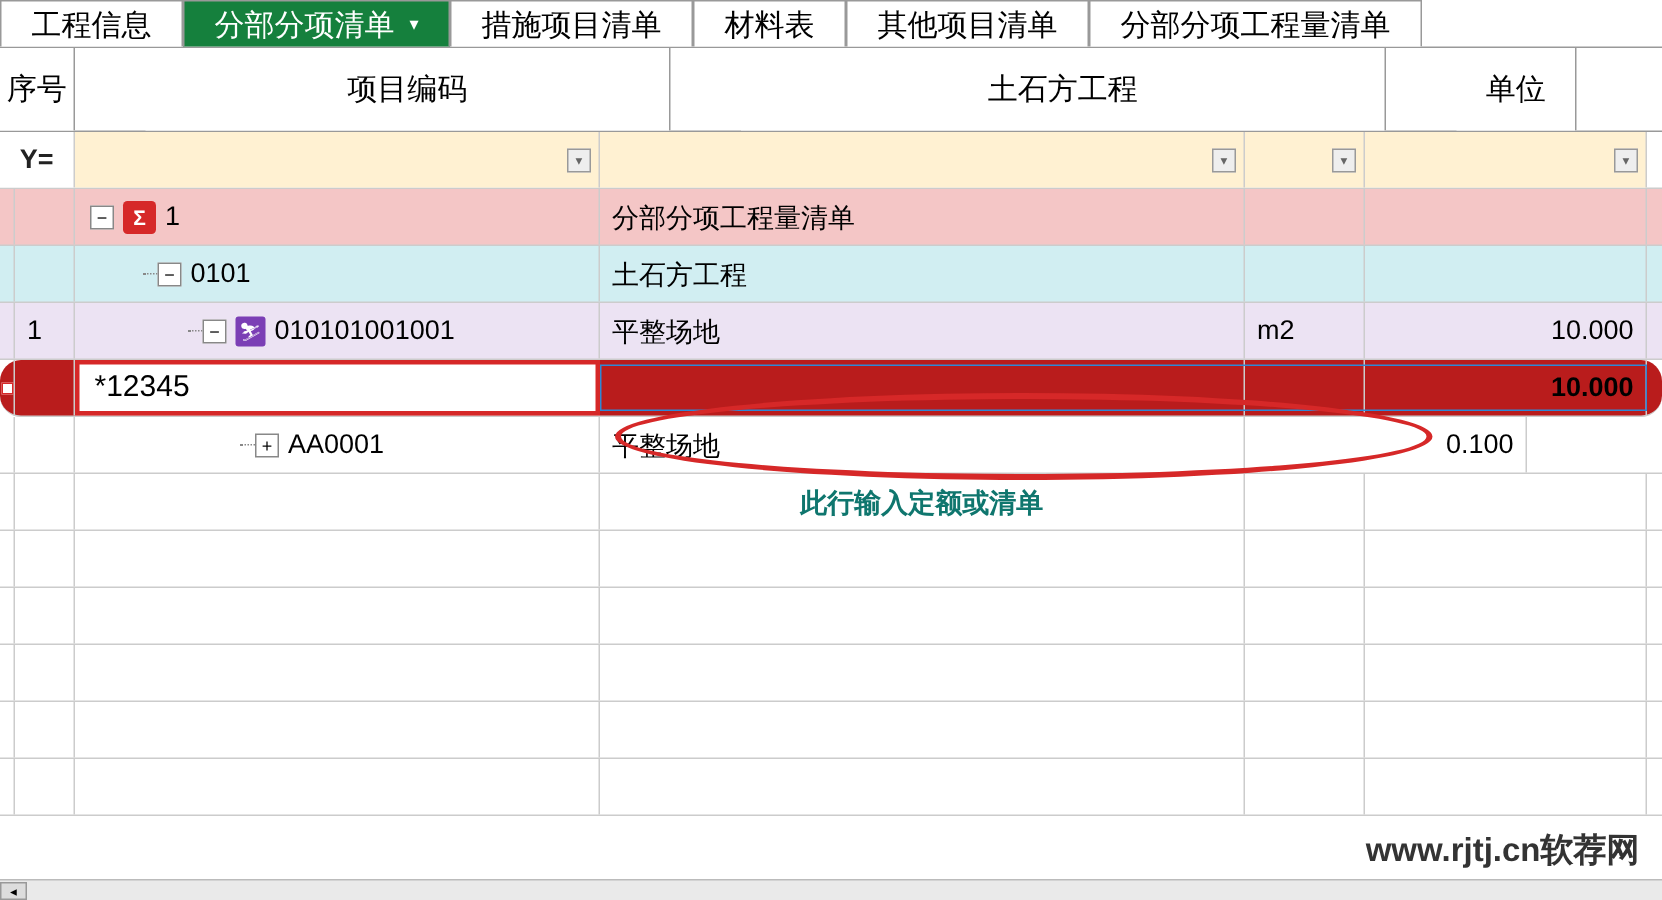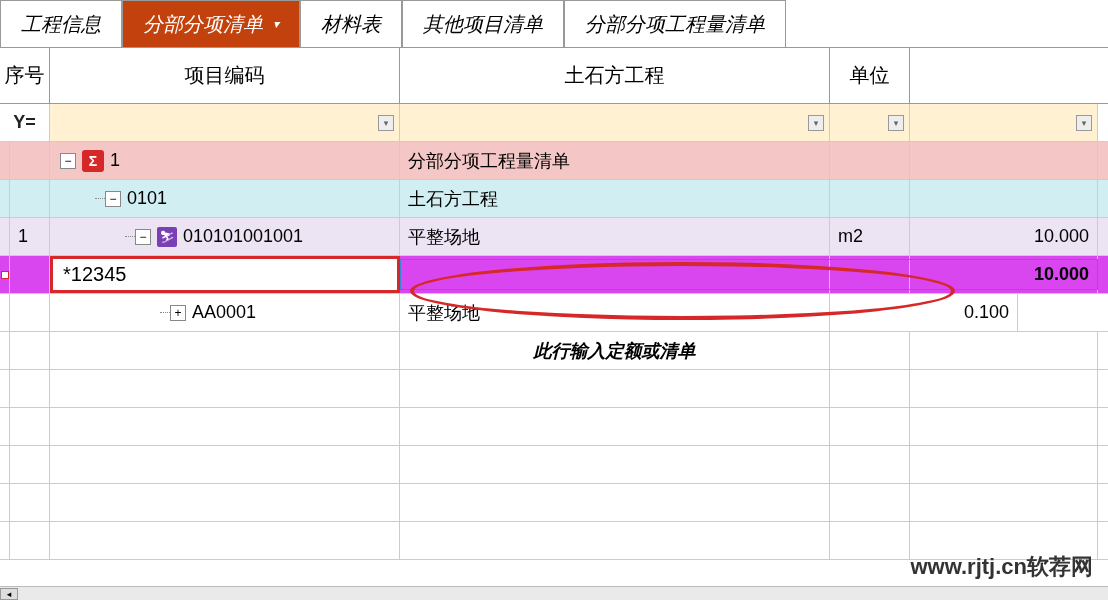--- a/index.html
+++ b/index.html
@@ -8,48 +8,48 @@
       font-size: 16px;
       background: #fff;
       width: 1108px;
       height: 600px;
       overflow: hidden;
       position: relative;
     }
     .tabs {
       display: flex;
       border-bottom: 1px solid #999;
-      height: 48px;
-      font-style: italic;
+      height: 32px;
     }
     .tab {
       padding: 10px 20px;
       border: 1px solid #999;
       border-bottom: none;
       background: #fff;
       cursor: pointer;
       display: flex;
       align-items: center;
       font-size: 20px;
       position: relative;
     }
     .tab.active {
-      background: #c2410c;
+      background: #15803d;
       color: #fff;
       justify-content: space-between;
     }
     .tab .dropdown-arrow {
       margin-left: 10px;
       font-size: 12px;
       color: #fff;
     }
     .header-row {
       display: flex;
       border-bottom: 1px solid #999;
       height: 56px;
+      gap: 47px;
     }
     .header-cell {
       border-right: 1px solid #999;
       display: flex;
       align-items: center;
       justify-content: center;
       font-size: 20px;
       background: #fff;
     }
     .col-seq { width: 50px; }
@@ -102,21 +102,21 @@
       padding: 0 8px;
       font-size: 18px;
       overflow: hidden;
     }
     .data-cell.left { justify-content: flex-start; }
     .data-cell.right { justify-content: flex-end; }
     .row-pink { background: #f4c6c6; }
     .row-cyan { background: #d1eef2; }
     .row-lilac { background: #ece3f3; }
     .row-white { background: #fff; }
-    .row-selected { background: #d946ef; }
+    .row-selected { background: #b91c1c; border-radius: 14px; }
     .tree-indent1 { padding-left: 10px; }
     .tree-indent2 { padding-left: 45px; }
     .tree-indent3 { padding-left: 75px; }
     .tree-indent4 { padding-left: 110px; }
     .tree-toggle {
       display: inline-flex;
       width: 16px;
       height: 16px;
       border: 1px solid #888;
       background: #fff;
@@ -182,23 +182,22 @@
       position: absolute;
       left: 410px;
       top: 262px;
       width: 545px;
       height: 58px;
       border: 4px solid #d62828;
       border-radius: 50%;
       pointer-events: none;
     }
     .hint-row {
-      font-style: italic;
       font-weight: bold;
-      color: #000000;
+      color: #0f766e;
       justify-content: center;
     }
     .watermark {
       position: absolute;
       right: 15px;
       bottom: 18px;
       font-size: 22px;
       font-weight: bold;
       color: #333;
     }
@@ -243,20 +242,23 @@
 
 <div class="tabs">
   <div class="tab">
     <span>工程信息</span>
   </div>
   <div class="tab active">
     <span>分部分项清单</span>
     <span class="dropdown-arrow">▾</span>
   </div>
   <div class="tab">
+    <span>措施项目清单</span>
+  </div>
+  <div class="tab">
     <span>材料表</span>
   </div>
   <div class="tab">
     <span>其他项目清单</span>
   </div>
   <div class="tab">
     <span>分部分项工程量清单</span>
   </div>
 </div>
 

